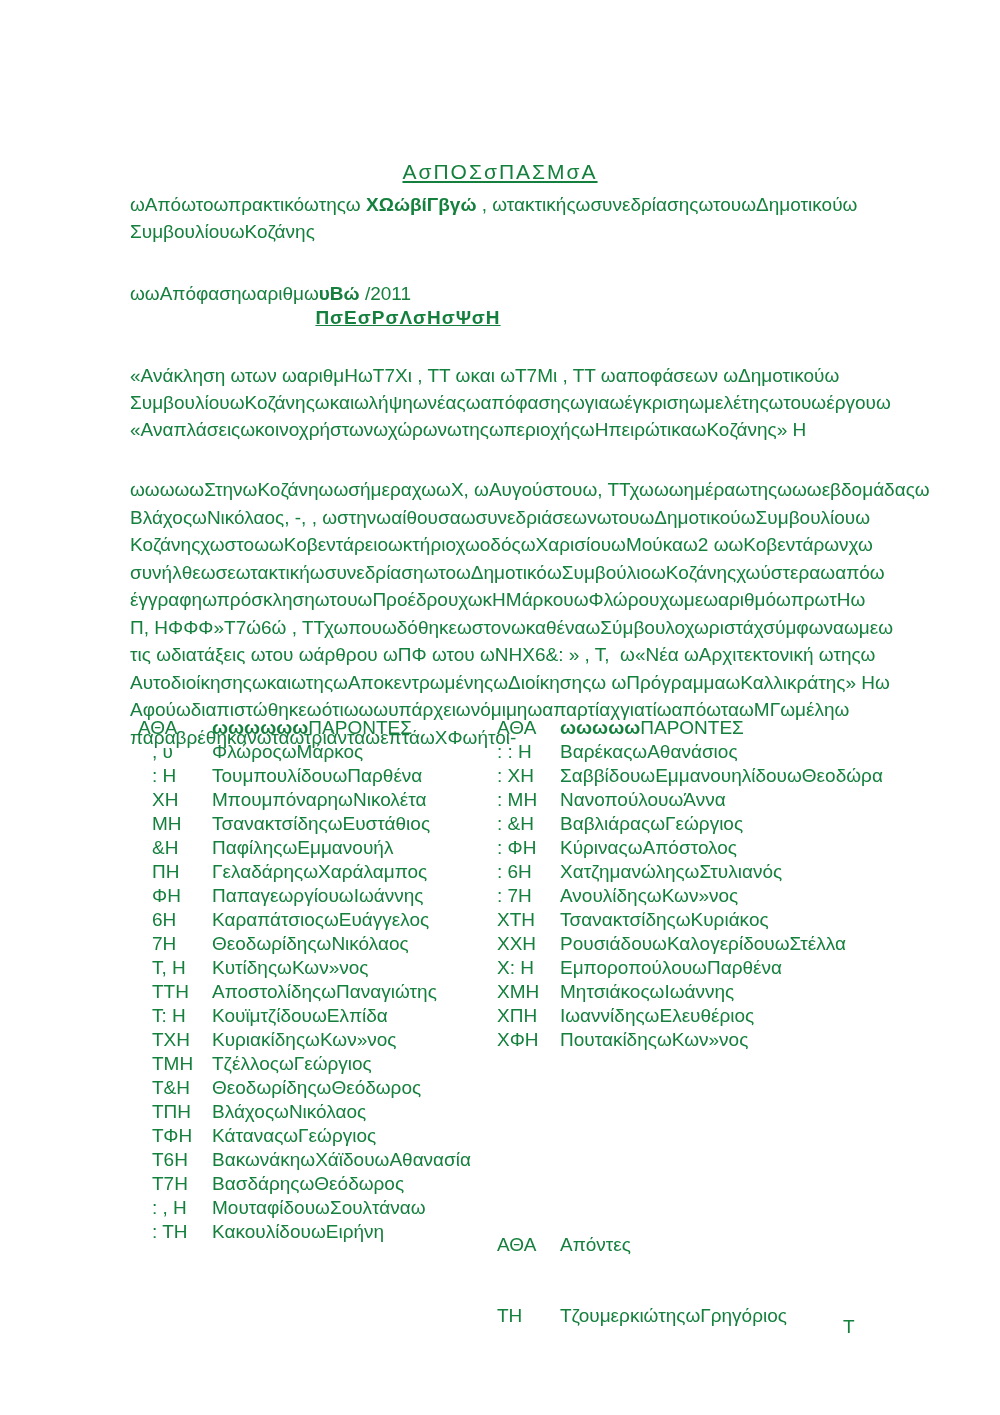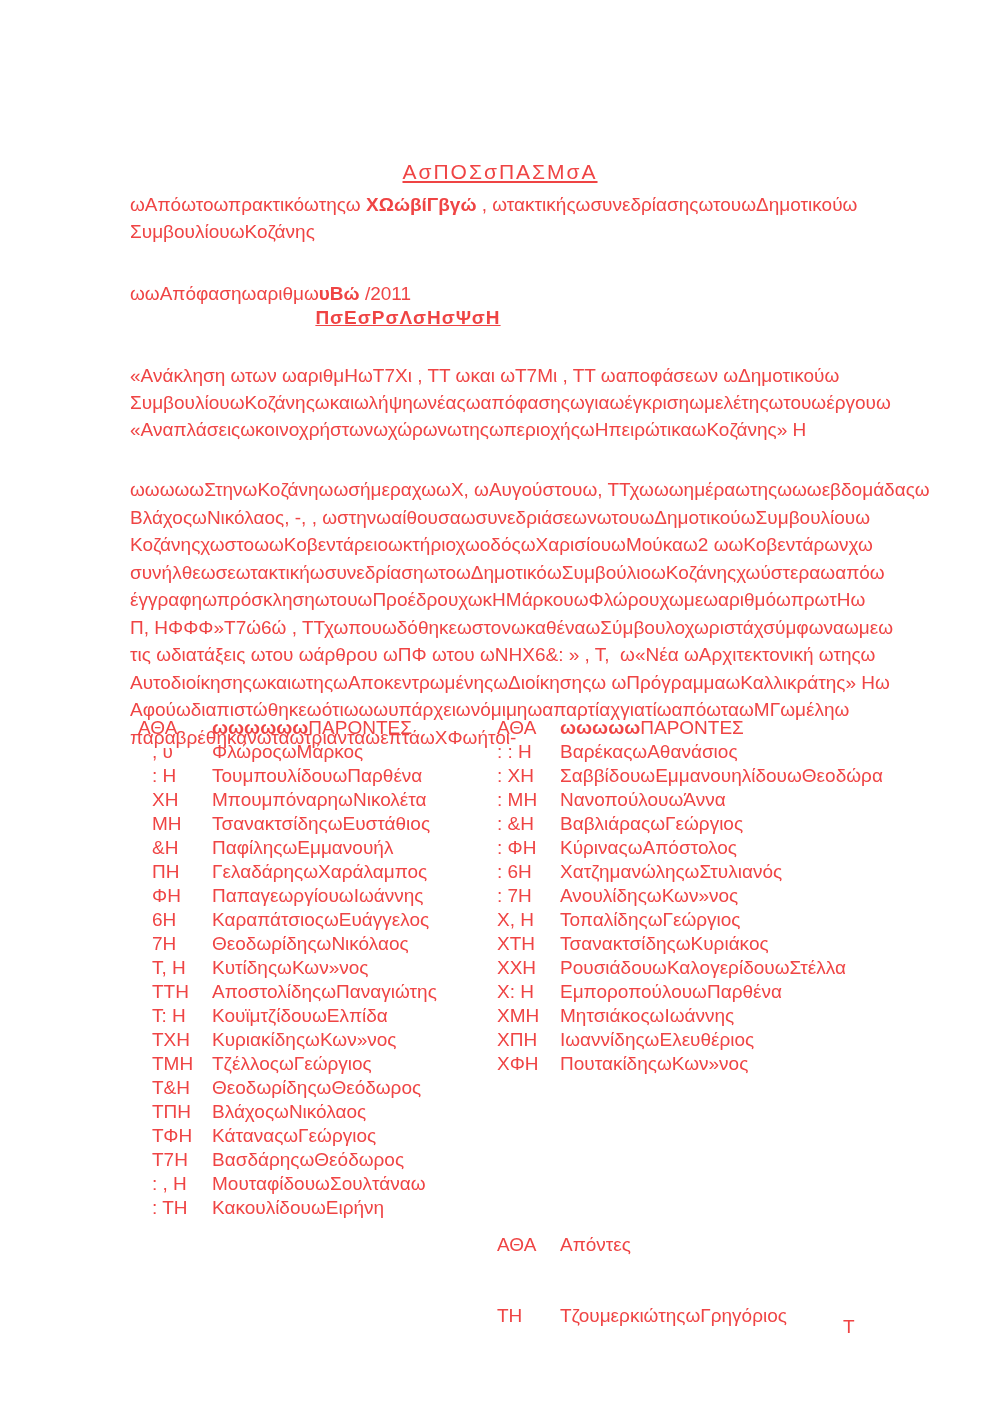--- a/index.html
+++ b/index.html
@@ -1,21 +1,21 @@
 <!DOCTYPE html>
 <html><head>
 <meta charset="utf-8">
 <style>
   html,body{margin:0;padding:0;background:#888;}
   .page{
     position:relative;
     width:1000px;height:1415px;
     margin:0 auto;
     background:#ffffff;
-    color:#ef4444;
+    color:#15803d;
     font-family:"Liberation Sans", sans-serif;
     font-size:19px;
     overflow:hidden;
   }
   .line{white-space:pre;}
   .par{position:absolute;left:130px;line-height:27px;}
   .b{font-weight:bold;}
   .doc-title{
     position:absolute;top:160px;left:0;width:1000px;
     text-align:center;font-size:21px;letter-spacing:2px;
@@ -154,20 +154,24 @@
       <div class="row">
         <span class="num">ΤΠΗ</span>
         <span class="name">ΒλάχοςωΝικόλαος</span>
       </div>
 
       <div class="row">
         <span class="num">ΤΦΗ</span>
         <span class="name">ΚάταναςωΓεώργιος</span>
       </div>
 
+      <div class="row">
+        <span class="num">Τ6Η</span>
+        <span class="name">ΒακωνάκηωΧάϊδουωΑθανασία</span>
+      </div>
 
       <div class="row">
         <span class="num">Τ7Η</span>
         <span class="name">ΒασδάρηςωΘεόδωρος</span>
       </div>
 
       <div class="row">
         <span class="num">: , Η</span>
         <span class="name">ΜουταφίδουωΣουλτάναω</span>
       </div>
@@ -211,24 +215,20 @@
       <div class="row">
         <span class="num">: 6Η</span>
         <span class="name">ΧατζημανώληςωΣτυλιανός</span>
       </div>
 
       <div class="row">
         <span class="num">: 7Η</span>
         <span class="name">ΑνουλίδηςωΚων»νος</span>
       </div>
 
-      <div class="row">
-        <span class="num">Χ, Η</span>
-        <span class="name">ΤοπαλίδηςωΓεώργιος</span>
-      </div>
 
       <div class="row">
         <span class="num">ΧΤΗ</span>
         <span class="name">ΤσανακτσίδηςωΚυριάκος</span>
       </div>
 
       <div class="row">
         <span class="num">ΧΧΗ</span>
         <span class="name">ΡουσιάδουωΚαλογερίδουωΣτέλλα</span>
       </div>

